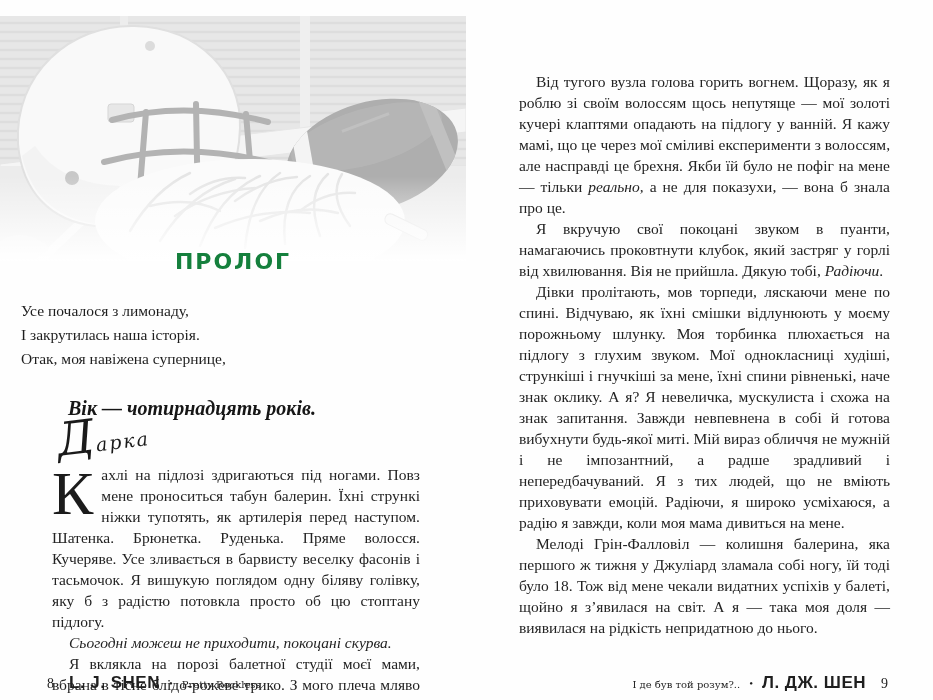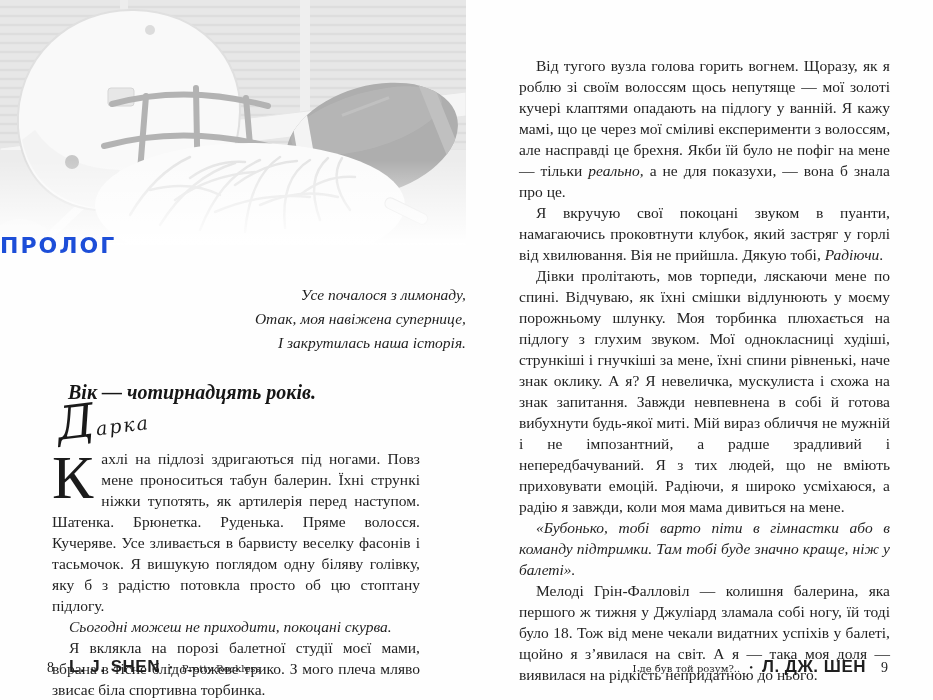--- a/index.html
+++ b/index.html
@@ -2,40 +2,40 @@
 <html><head>
 <meta charset="utf-8">
 <style>
   html,body{margin:0;padding:0;}
   body{
     width:933px;height:700px;background:#ffffff;
     font-family:"Liberation Serif", serif;color:#232323;
     overflow:hidden;
   }
   .spread{position:relative;width:933px;height:700px;background:#fefefe;}
-  .page{position:absolute;top:0;height:492px;background:transparent;}
+  .page{position:absolute;top:16px;height:492px;background:transparent;}
   .page.left{left:0;width:466px;}
   .page.right{left:467px;width:466px;}
 
   
   .photo{position:absolute;top:0;left:0;width:466px;height:245px;overflow:hidden;}
   .photo svg{display:block;}
 
   
   .chapter-title{
     position:absolute;top:233px;left:0;width:100%;margin:0;
-    text-align:left;
+    text-align:center;
     font-family:"DejaVu Sans", sans-serif;font-weight:800;
-    font-size:22px;letter-spacing:2px;color:#1d4ed8;
+    font-size:22px;letter-spacing:2px;color:#15803d;
   }
 
   
   .epigraph{
     position:absolute;top:283px;left:0;width:100%;
-    text-align:right;font-style:italic;font-size:15.5px;line-height:24px;color:#1e1e1e;
+    text-align:left;font-size:15.5px;line-height:24px;color:#1e1e1e;padding-left:21px;
   }
 
   
   .age{
     position:absolute;top:369px;left:56px;margin:12px;
     font-weight:700;font-style:italic;font-size:20px;color:#161616;
   }
 
   
   .signature{
@@ -170,22 +170,22 @@
         </g>
 
         <rect x="0" y="160" width="466" height="85" fill="url(#fadeB)"></rect>
       </svg>
     </div>
 
     <h1 class="chapter-title">ПРОЛОГ</h1>
 
     <div class="epigraph">
       <div>Усе почалося з лимонаду,</div>
+      <div>І закрутилась наша історія.</div>
       <div>Отак, моя навіжена супернице,</div>
-      <div>І закрутилась наша історія.</div>
     </div>
 
     <p class="age">Вік — чотирнадцять років.</p>
 
     <p class="signature">Дарка</p>
 
     <div class="body-text left-body">
         <p class="para"><span class="dropcap">К</span><span>ахлі на підлозі здригаються під ногами. Повз мене проноситься табун балерин. Їхні стрункі ніжки тупотять, як артилерія перед наступом. Шатенка. Брюнетка. Руденька. Пряме волосся. Кучеряве. Усе зливається в барвисту веселку фасонів і тасьмочок. Я вишукую поглядом одну біляву голівку, яку б з радістю потовкла просто об цю стоптану підлогу.</span></p>
         <p class="para it ind"><span>Сьогодні можеш не приходити, покоцані скурва.</span></p>
         <p class="para ind"><span>Я вклякла на порозі балетної студії моєї мами, вбрана в тісне блідо-рожеве трико. З мого плеча мляво звисає біла спортивна торбинка.</span></p>
@@ -198,21 +198,20 @@
       <span class="script">Pretty Reckless</span>
     </footer>
   </section>
 
   <section class="page right">
 
     <div class="body-text right-body">
         <p class="para ind"><span>Від тугого вузла голова горить вогнем. Щоразу, як я роблю зі своїм волоссям щось непутяще — мої золоті кучері клаптями опадають на підлогу у ванній. Я кажу мамі, що це через мої сміливі експерименти з волоссям, але насправді це брехня. Якби їй було не пофіг на мене — тільки </span><span class="it">реально,</span><span> а не для показухи, — вона б знала про це.</span></p>
         <p class="para ind"><span>Я вкручую свої покоцані звуком в пуанти, намагаючись проковтнути клубок, який застряг у горлі від хвилювання. Вія не прийшла. Дякую тобі, </span><span class="it">Радіючи</span><span>.</span></p>
         <p class="para ind"><span>Дівки пролітають, мов торпеди, ляскаючи мене по спині. Відчуваю, як їхні смішки відлунюють у моєму порожньому шлунку. Моя торбинка плюхається на підлогу з глухим звуком. Мої однокласниці худіші, стрункіші і гнучкіші за мене, їхні спини рівненькі, наче знак оклику. А я? Я невеличка, мускулиста і схожа на знак запитання. Завжди невпевнена в собі й готова вибухнути будь-якої миті. Мій вираз обличчя не мужній і не імпозантний, а радше зрадливий і непередбачуваний. Я з тих людей, що не вміють приховувати емоцій. Радіючи, я широко усміхаюся, а радію я завжди, коли моя мама дивиться на мене.</span></p>
-        <p class="para it ind"><span>«Бубонько, тобі варто піти в гімнастки або в команду підтримки. Там тобі буде значно краще, ніж у балеті».</span></p>
         <p class="para ind"><span>Мелоді Грін-Фалловіл — колишня балерина, яка першого ж тижня у Джуліард зламала собі ногу, їй тоді було 18. Тож від мене чекали видатних успіхів у балеті, щойно я з’явилася на світ. А я — така моя доля — виявилася на рідкість непридатною до нього.</span></p>
       </div>
 
     <footer class="footer right-footer">
       <span class="script">І де був той розум?..</span>
       <span class="dot">•</span>
       <span class="hand">Л. ДЖ. ШЕН</span>
       <span class="pgnum last">9</span>
     </footer>
   </section>

